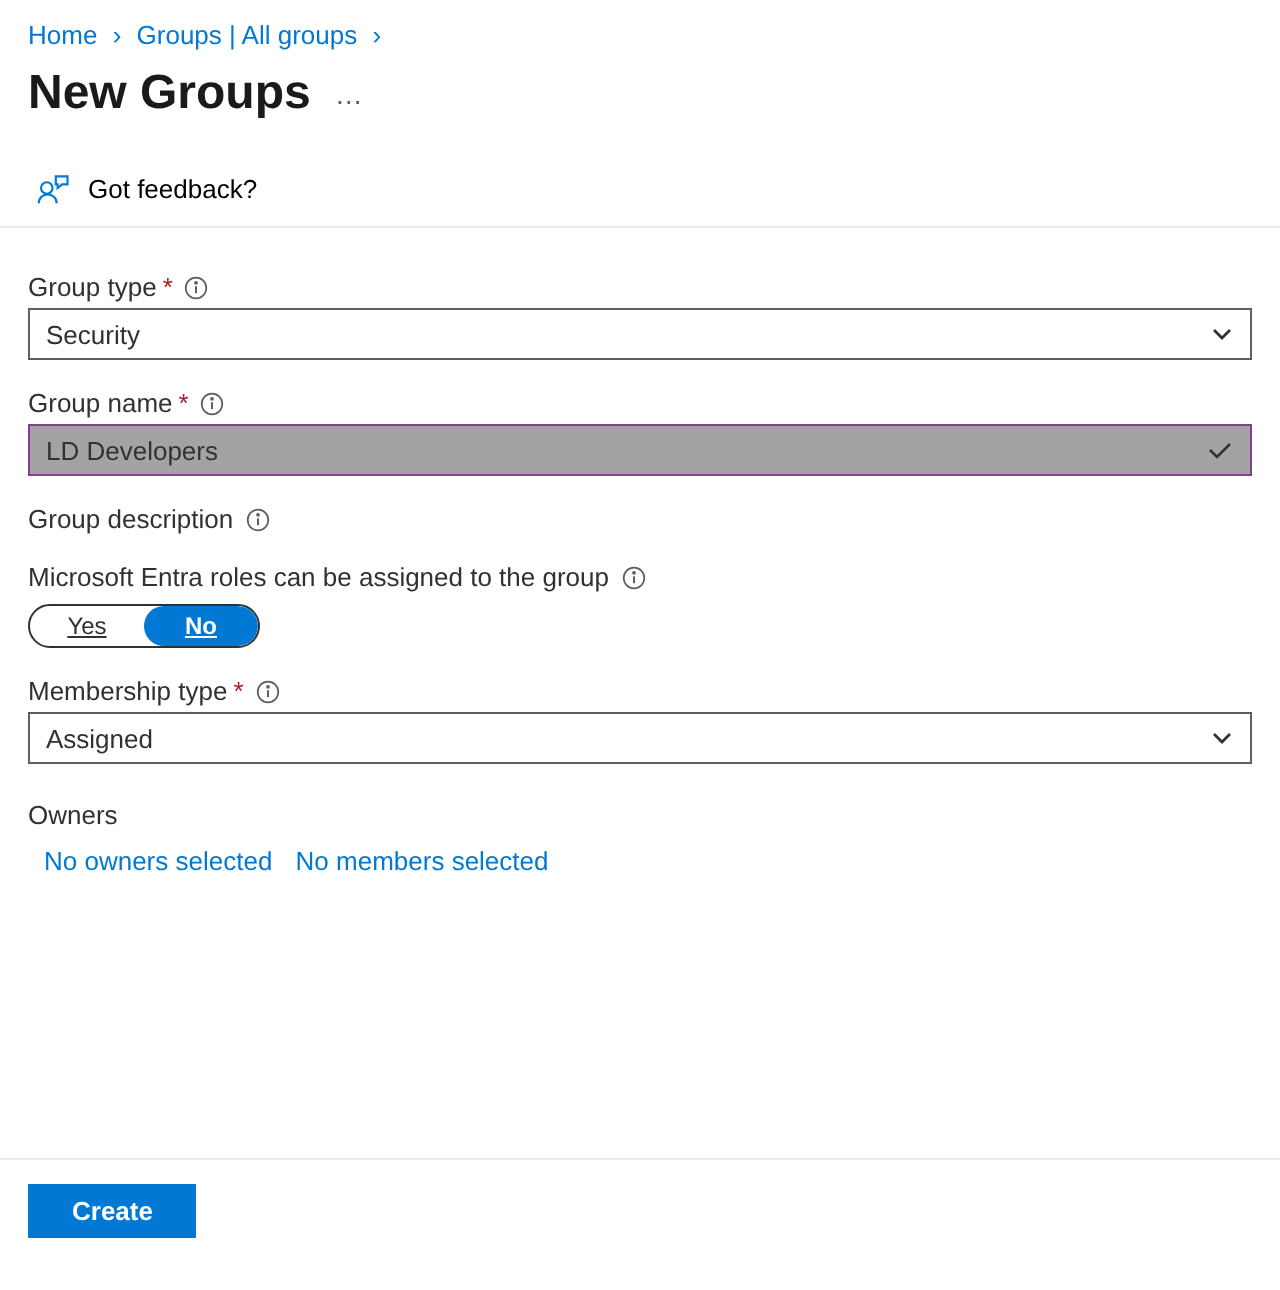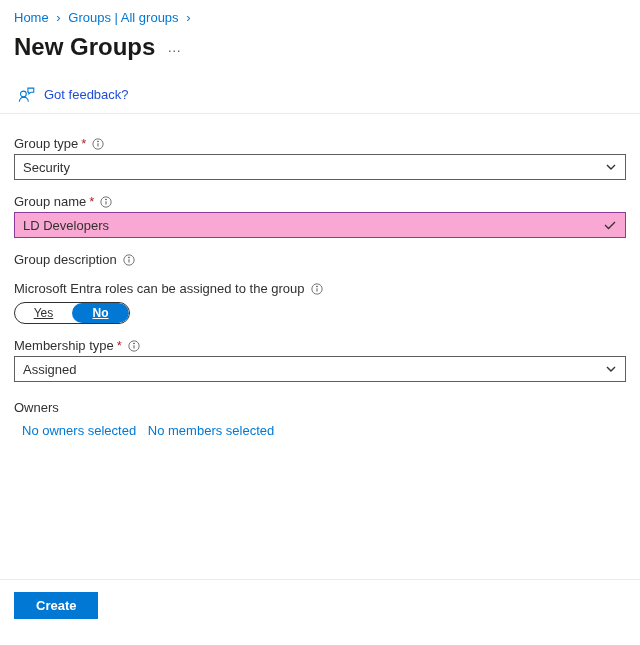--- a/index.html
+++ b/index.html
@@ -46,21 +46,21 @@
       align-items: center;
       padding: 10px 14px 10px 18px;
       border-bottom: 1px solid #edebe9;
     }
     .feedback-icon {
       width: 18px;
       height: 18px;
       margin-right: 8px;
     }
     .feedback-text {
-      color: #1d4ed8;
+      color: #000000;
       cursor: pointer;
     }
     .form-area {
       padding: 16px 14px 0 14px;
     }
     .field-label {
       display: flex;
       align-items: center;
       font-size: 13px;
       color: #323130;
@@ -95,21 +95,21 @@
       position: absolute;
       right: 8px;
       top: 50%;
       transform: translateY(-50%);
     }
     .text-box {
       position: relative;
       width: 100%;
       height: 26px;
       border: 1px solid #8a3a97;
-      background: #f9a8d4;
+      background: #a3a3a3;
       display: flex;
       align-items: center;
       padding: 0 28px 0 8px;
       font-size: 13px;
     }
     .text-box .checkmark {
       position: absolute;
       right: 8px;
       top: 50%;
       transform: translateY(-50%);

